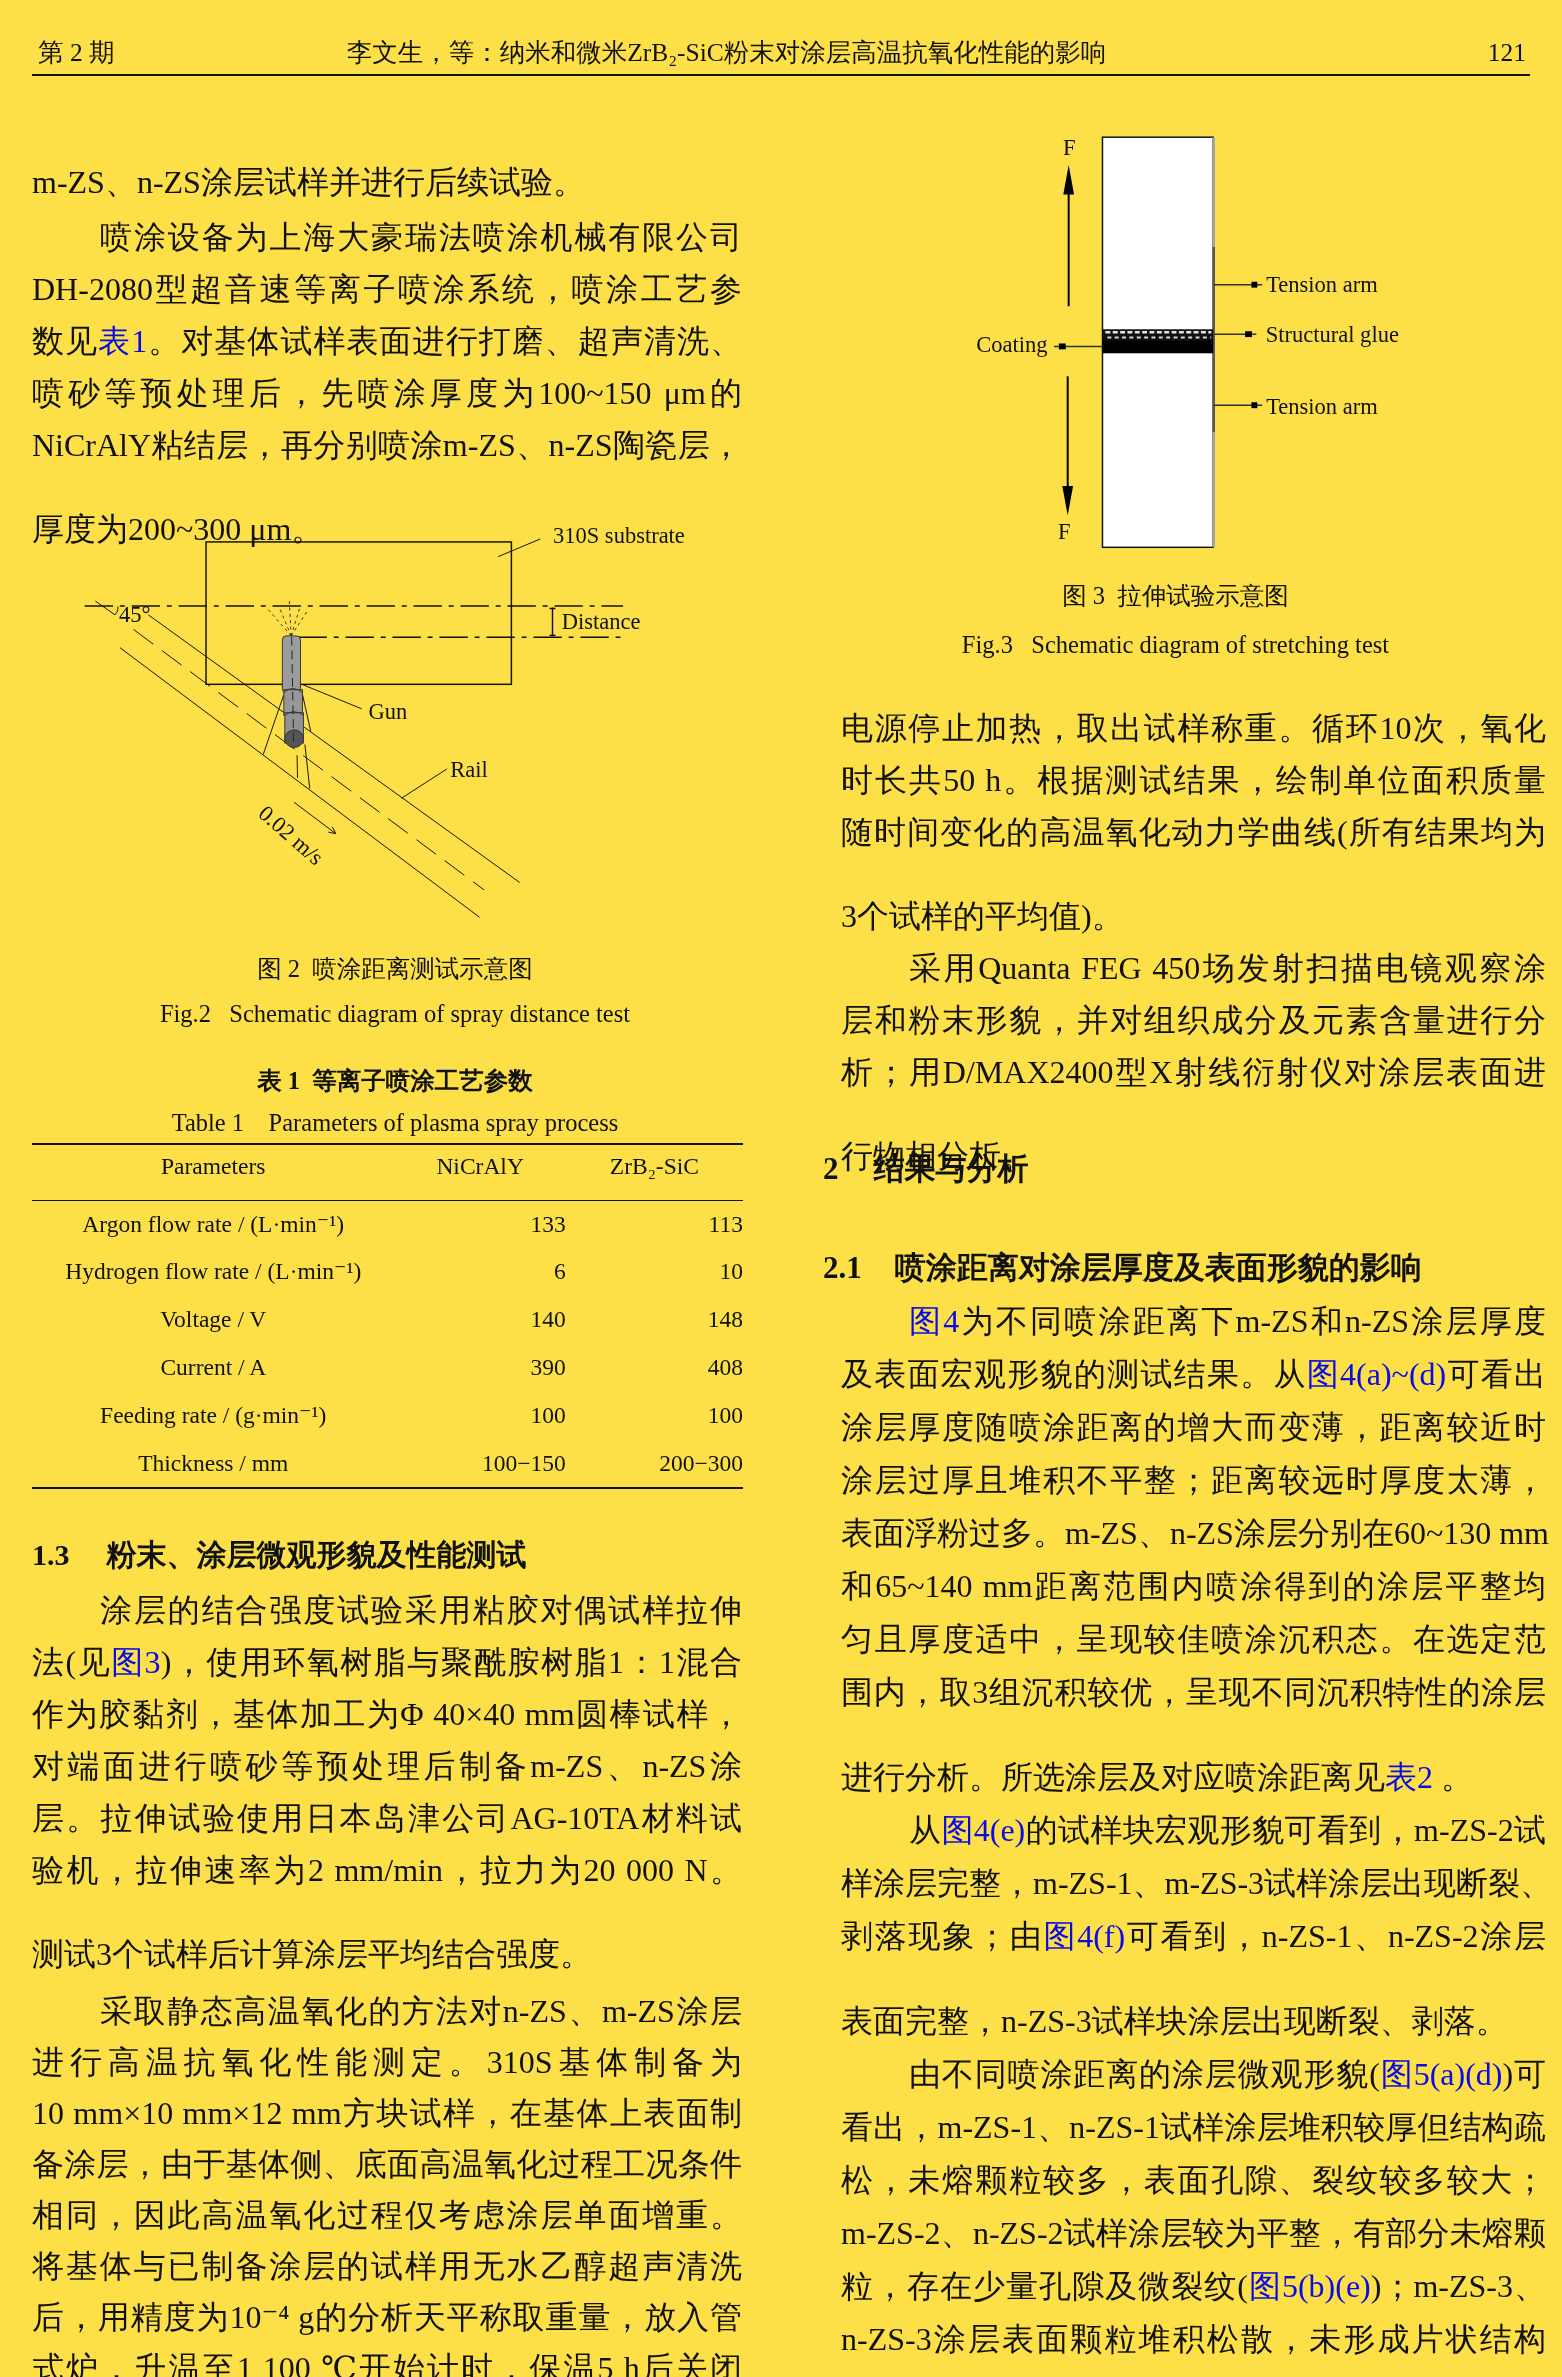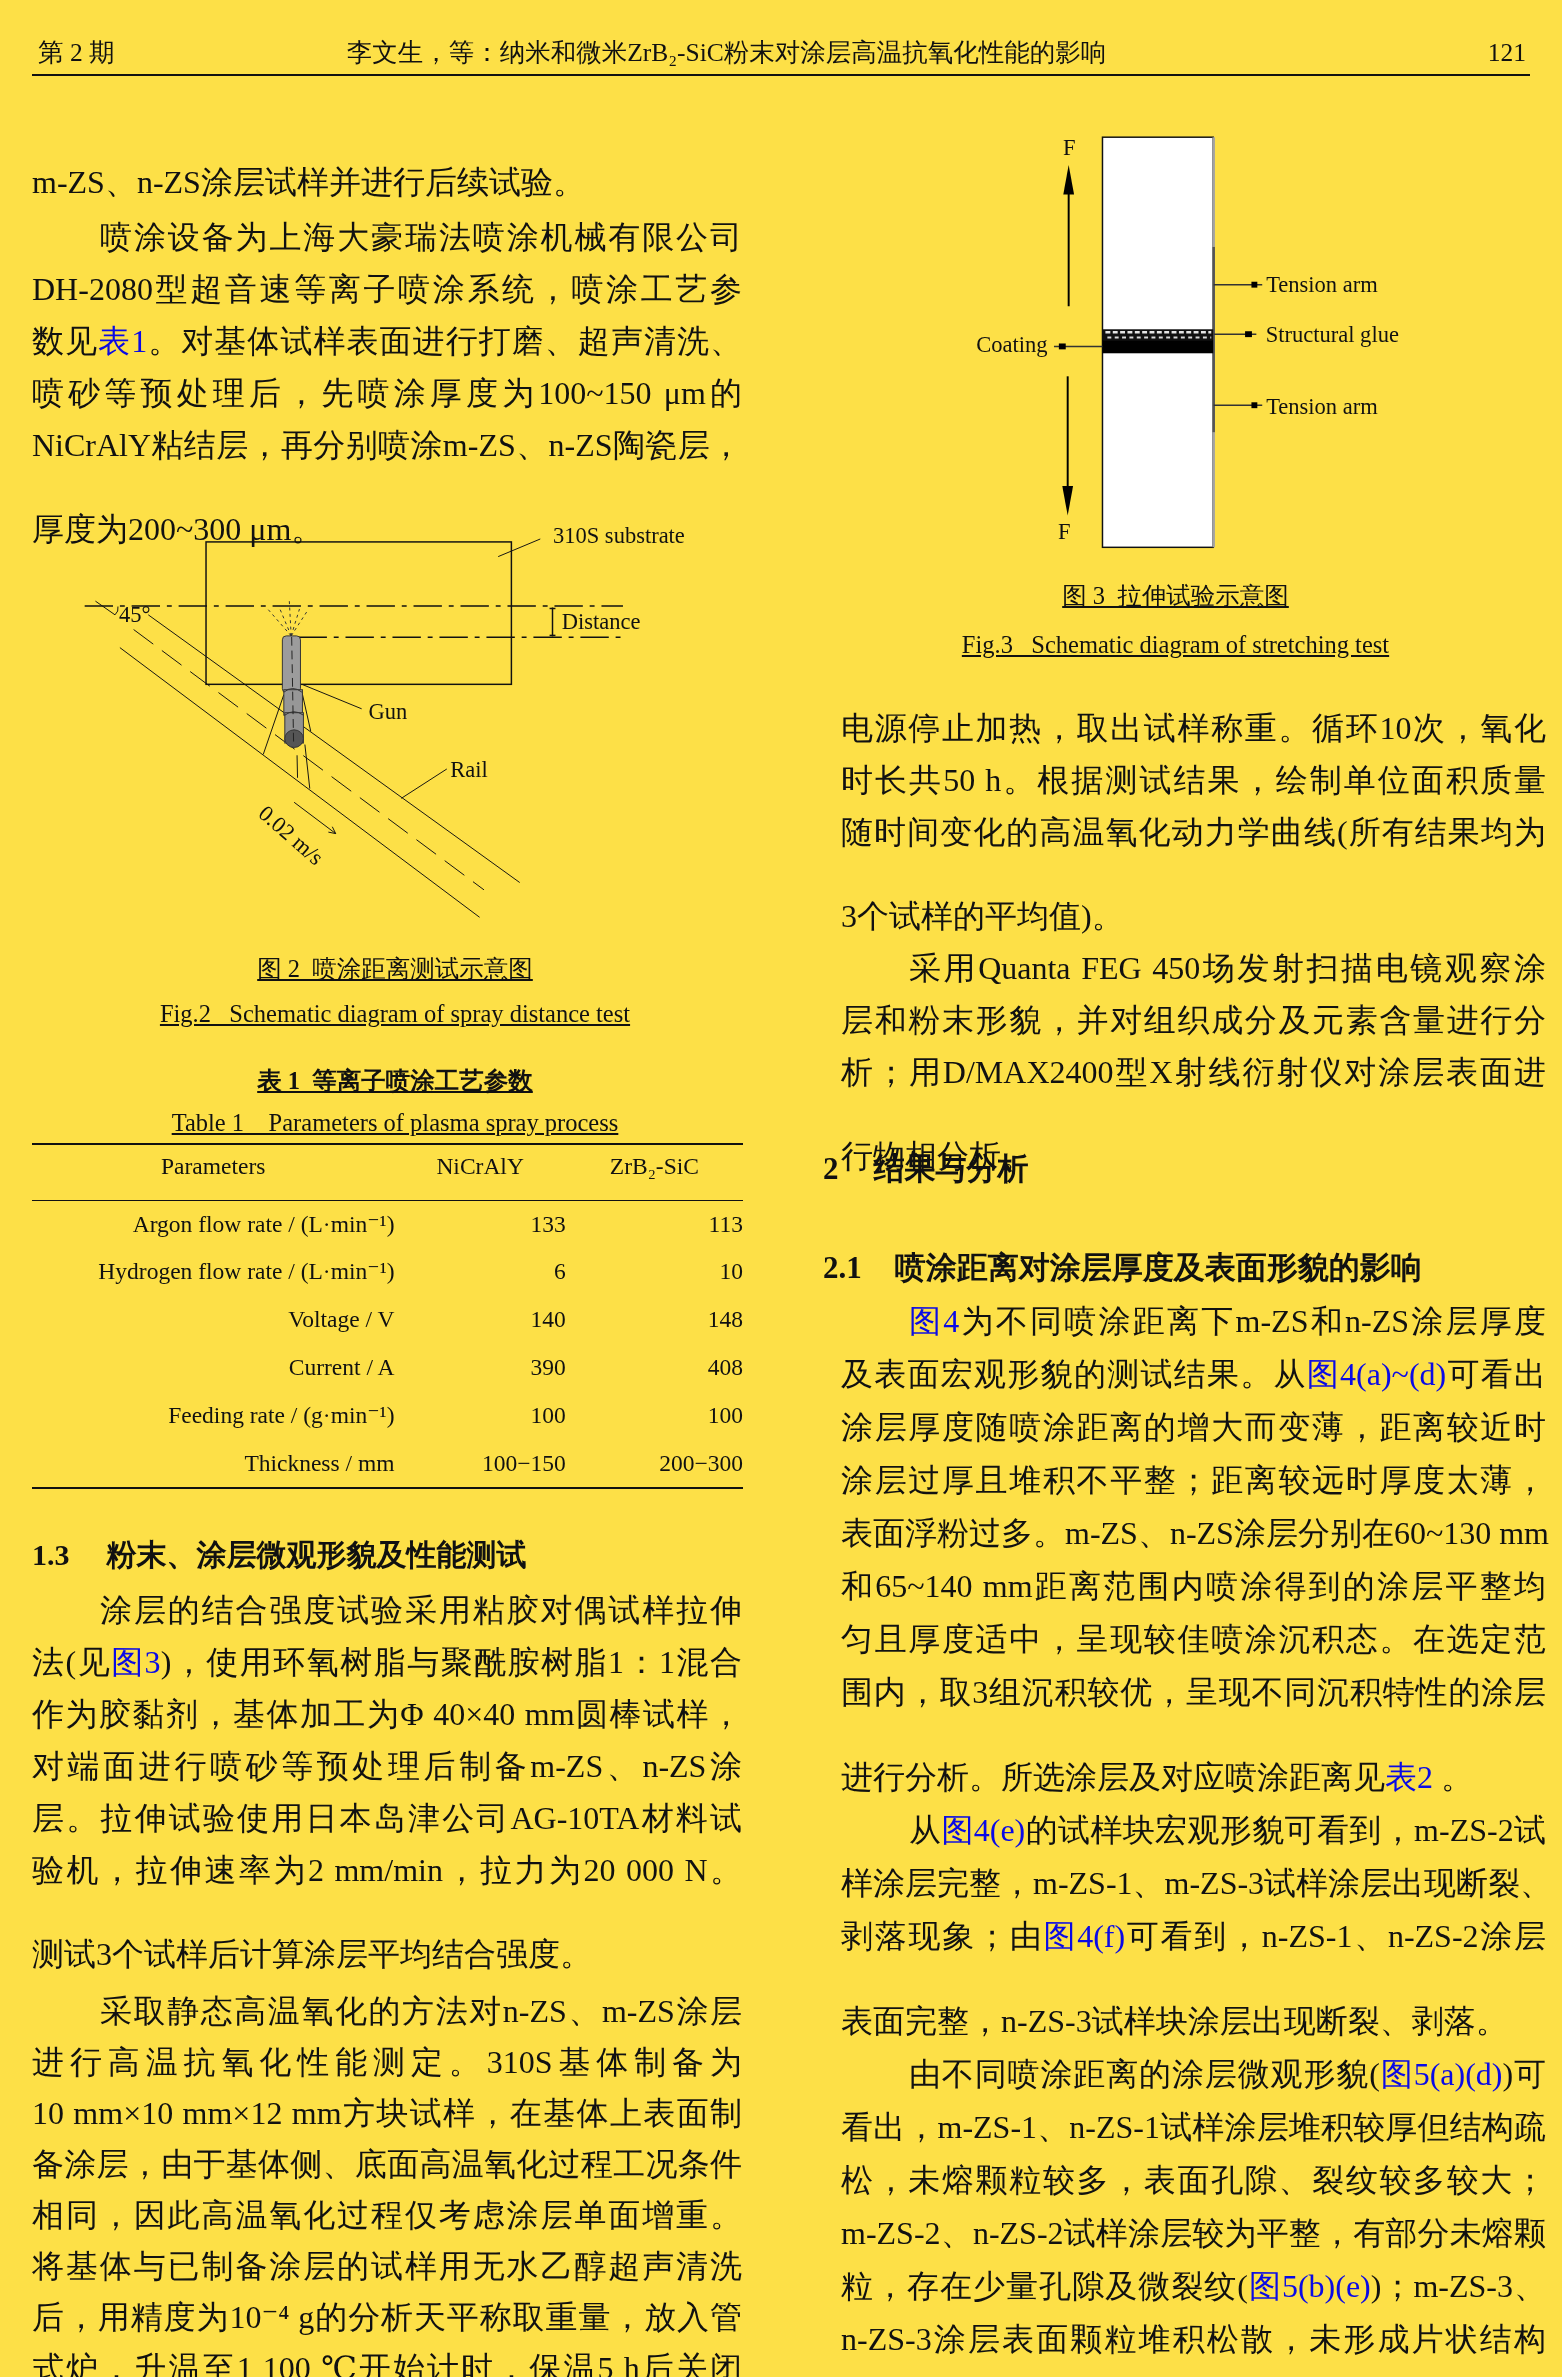--- a/index.html
+++ b/index.html
@@ -27,39 +27,39 @@
   .line.last { text-align-last: left; text-align: center; margin-top: 32px; }
   .ref { color: var(--link); cursor: pointer; }
 
   
   .heading {
     position: absolute; white-space: nowrap; font-weight: bold;
     font-family: "Liberation Serif", "DejaVu Sans", sans-serif;
   }
 
   
-  .caption { position: absolute; text-align: center; white-space: pre; font-size: 24.5px; line-height: 29px; text-decoration: underline; }
+  .caption { position: absolute; text-align: center; white-space: pre; font-size: 24.5px; line-height: 29px; }
   .caption.left { left: 40px; width: 710px; }
   .caption.right { left: 823px; width: 705px; }
   .caption.bold { font-weight: bold; font-family: "Liberation Serif", "DejaVu Sans", sans-serif; }
 
   
   .tbl {
     position: absolute; left: 32px; top: 1143px; width: 711px;
     border-collapse: collapse; font-size: 23.5px; table-layout: fixed;
   }
   .tbl th, .tbl td { padding: 0; line-height: 27.4px; white-space: nowrap; }
   .tbl thead tr { height: 56px; }
   .tbl thead th {
     font-weight: normal; text-align: center; vertical-align: top; padding-top: 7.8px;
     border-top: 2px solid var(--ink); border-bottom: 1px solid var(--ink);
   }
   .tbl tbody tr { height: 48px; }
   .tbl tbody td { vertical-align: middle; text-align: right; }
-  .tbl tbody td:first-child { text-align: right; }
+  .tbl tbody td:first-child { text-align: center; }
   .tbl tbody tr:last-child td { border-bottom: 2.4px solid var(--ink); }
 
   
   svg.fig { position: absolute; overflow: visible; }
   svg.fig text { font-family: "Liberation Serif", "DejaVu Serif", serif; font-size: 46px; fill: var(--ink); }
   svg.fig .ln { stroke: var(--ink); stroke-width: 3; fill: none; }
   svg.fig .thin { stroke: var(--ink); stroke-width: 2; fill: none; }
 </style>
 </head>
 <body>

